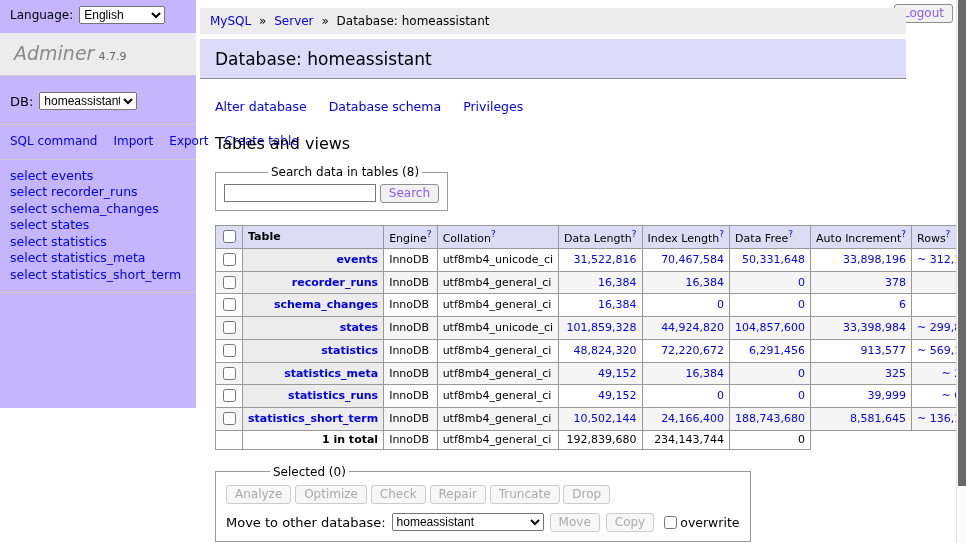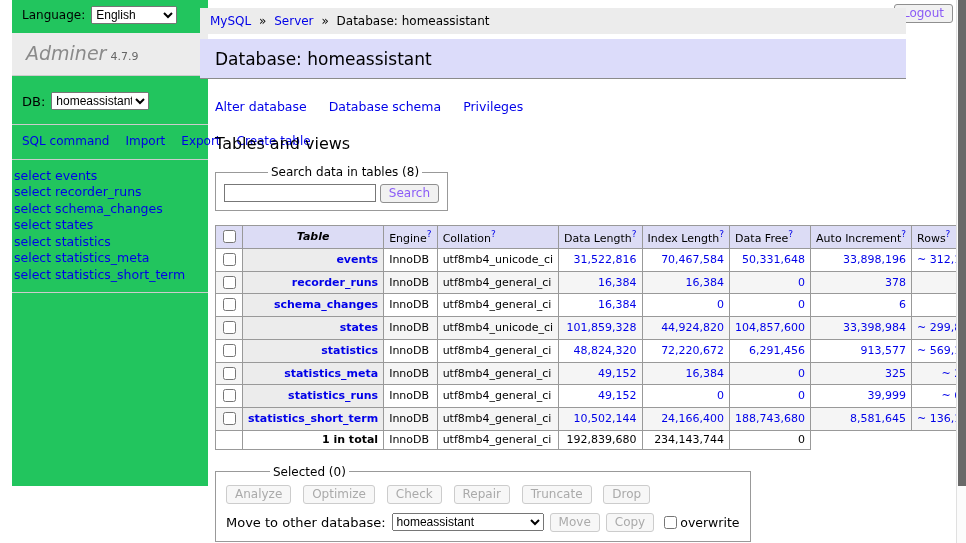--- a/index.html
+++ b/index.html
@@ -9,40 +9,40 @@
     overflow: hidden;
     background: #fff;
     font-family: "DejaVu Sans", "Liberation Sans", sans-serif;
     font-size: 13px;
     color: #000;
   }
   a { color: #0000e8; text-decoration: none; cursor: pointer; }
 
   
   #sidebar {
-    position: absolute; left: 12px; top: 0; width: 196px; height: 486px;
-    background: #22c55e;
+    position: absolute; left: 0; top: 0; width: 196px; height: 408px;
+    background: #c4b5fd;
   }
   .lang-row { padding: 6px 8px 6px 10px; font-size: 12px; display: flex; align-items: center; gap: 6px; }
   .lang-row select { width: 86px; font-size: 12px; }
   .app-band {
     margin-top: 3px;
     background: #ececec;
     border-bottom: 1px solid #ccc;
     padding: 9px 14px 11px;
   }
   .app-name { font-style: italic; color: #8a8a8a; font-size: 19px; }
   .app-version { color: #666; font-size: 11px; margin-left: 4px; }
   .db-section { padding: 16px 10px 14px; border-bottom: 1px solid #ccc; font-size: 13px;
     display: flex; align-items: center; gap: 6px; }
   .db-section select { width: 98px; font-size: 12px; }
   .side-actions { padding: 8px 10px 9px; border-bottom: 1px solid #ccc; width: 196px;
     font-size: 12px; line-height: 1.4; }
   .side-actions a { margin-right: 16px; white-space: nowrap; }
-  .side-tables { padding: 8px 2px 9px; border-bottom: 1px solid #ccc; font-size: 12.5px; line-height: 1.32; }
+  .side-tables { padding: 8px 10px 9px; border-bottom: 1px solid #ccc; font-size: 12.5px; line-height: 1.32; }
   .side-tables a { display: block; }
 
   
   #main { position: absolute; left: 200px; top: 8px; width: 706px; }
   #breadcrumb {
     background: #ececec; padding: 6px 10px; font-size: 12px;
   }
   #breadcrumb .sep { color: #000; margin: 0 4px; }
   #logout-btn {
     position: absolute; right: 13px; top: 4px;
@@ -80,32 +80,32 @@
   }
 
   
   table.db-tables {
     border-collapse: collapse; margin-top: 14px; font-size: 11px;
   }
   .db-tables td, .db-tables th {
     border: 1px solid #999; padding: 2px 5px; white-space: nowrap; line-height: 1.25;
   }
   .db-tables thead td, .db-tables thead th { background: #dcdcf5; font-weight: normal; text-align: left; }
-  .db-tables thead th.col-table { font-weight: bold; text-align: center; width: 118px; font-style: italic; }
+  .db-tables thead th.col-table { font-weight: bold; width: 118px; }
   .db-tables sup a { font-size: 9px; }
   .db-tables tbody th.name { background: #ececec; text-align: right; }
   .db-tables tbody th.name a { font-weight: bold; }
   .db-tables tr.alt td { background: #f5f5f5; }
   .db-tables .num { text-align: right; }
   .db-tables .chk { text-align: center; width: 20px; padding: 1px 3px; }
   .db-tables tr.total th.name { background: #fff; font-weight: bold; }
   .db-tables tr.total td { background: #fff; }
 
   .selected-fieldset { margin-top: 15px; padding: 6px 10px 9px; }
-  .selected-fieldset .btn-row button { margin-right: 8px; }
+  .selected-fieldset .btn-row button { margin-right: 0; }
   .move-row { margin-top: 9px; display: flex; align-items: center; gap: 6px; font-size: 13px; }
   .move-row select { width: 152px; font-size: 12px; }
   .move-row label { display: flex; align-items: center; font-size: 12.5px; }
 
   
   #scrollbar {
     position: absolute; right: 0; top: 0; width: 10px; height: 543px;
     background: #fbfbfb; border-left: 1px solid #e0e0e0;
   }
   #scrollbar .thumb {

